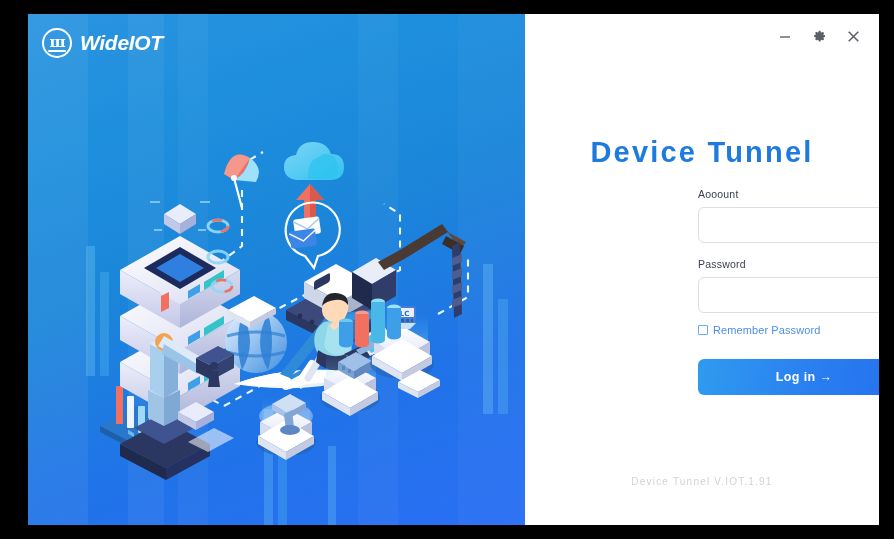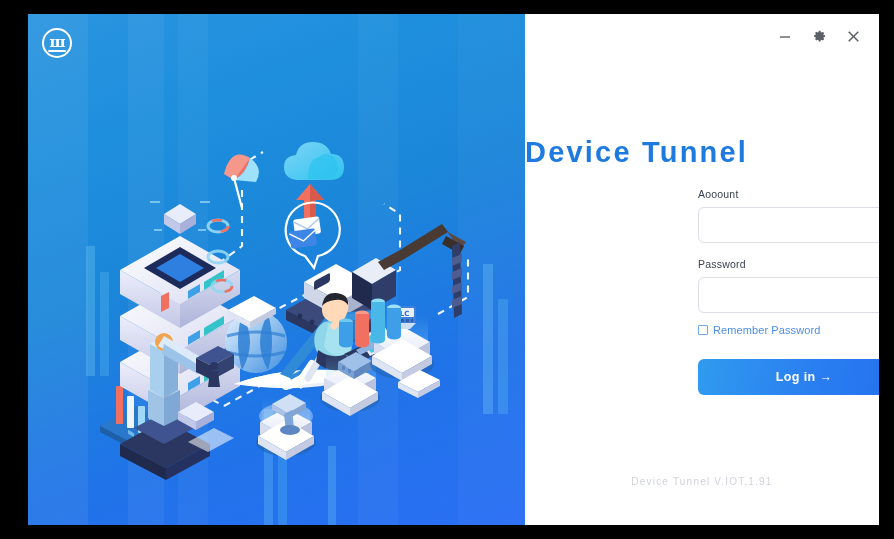--- a/index.html
+++ b/index.html
@@ -67,21 +67,21 @@
     display:flex;align-items:center;gap:14px;
     z-index:30;
   }
   .wc-btn{
     width:20px;height:20px;
     display:flex;align-items:center;justify-content:center;
     cursor:pointer;color:#5b5f66;
   }
   .page-title{
     position:absolute;left:0;right:0;top:122px;
-    text-align:left;
+    text-align:center;
     color:#1f7ae0;
     font-size:29px;font-weight:bold;
     letter-spacing:2.2px;
   }
   .form-area{
     position:absolute;left:173px;top:174px;width:212px;
   }
   .field-label{
     font-size:10.5px;color:#3c4250;margin-bottom:7px;letter-spacing:0.2px;
   }
@@ -487,20 +487,21 @@
           </g>
         </g>
 
       </svg>
 
       <div class="brand">
         <div class="brand-mark">
           <span class="glyph">ш</span>
           <span class="bar"></span>
         </div>
+        <span class="brand-text">WideIOT</span>
       </div>
     </div>
 
     <div class="form-panel">
 
       <div class="win-controls">
         <div class="wc-btn" title="Minimize">
           <svg width="14" height="14" viewBox="0 0 14 14">
             <line x1="2" y1="8" x2="12" y2="8" stroke="#5b5f66" stroke-width="1.4"></line>
           </svg>

